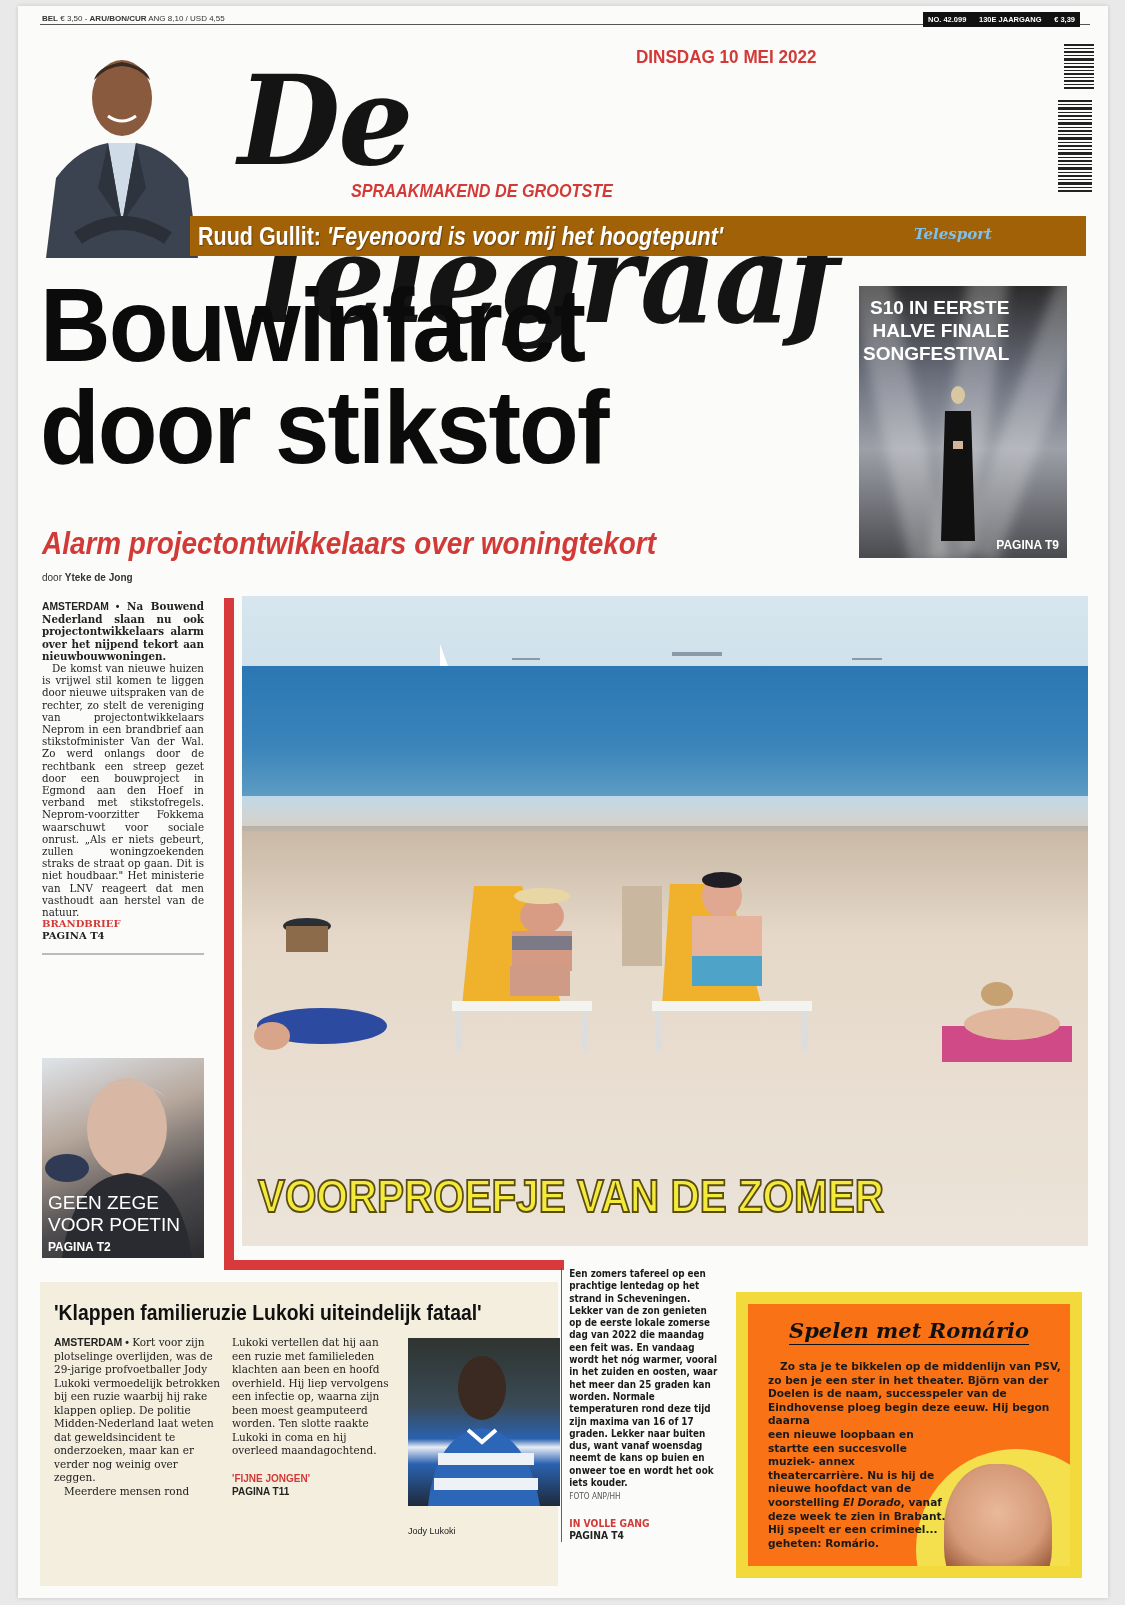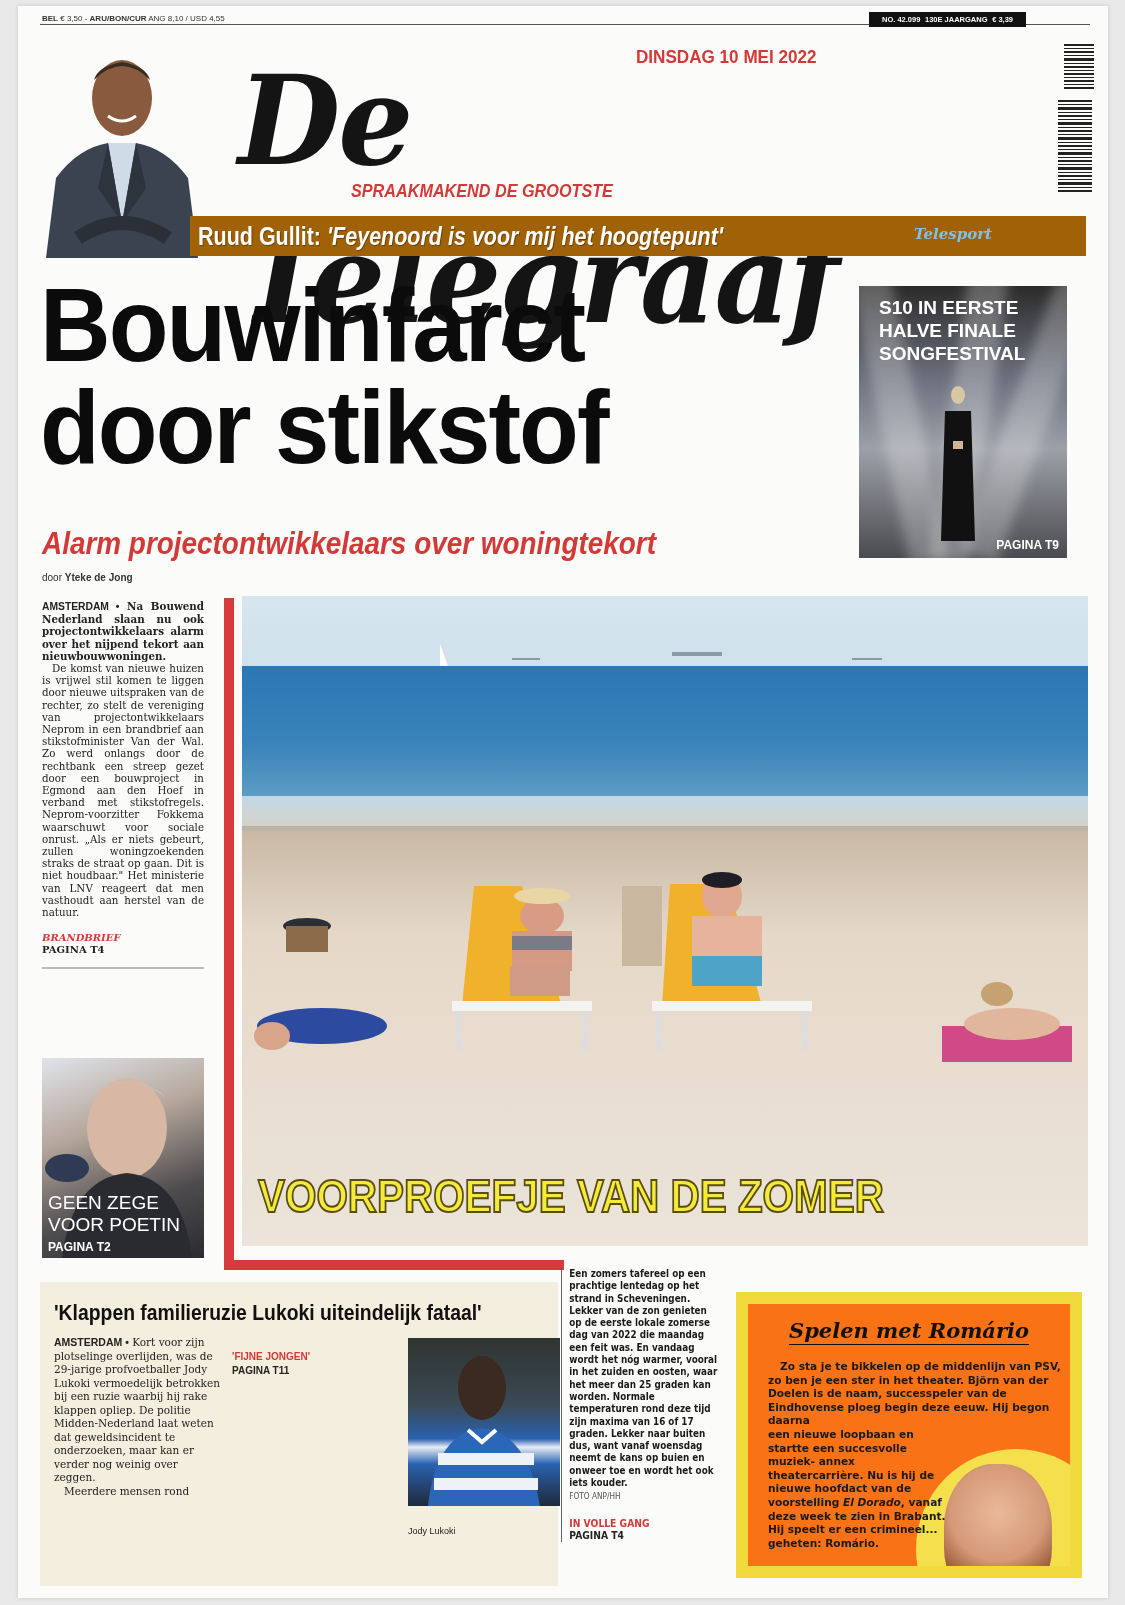--- a/index.html
+++ b/index.html
@@ -4,21 +4,21 @@
 <style>
   * { box-sizing: border-box; margin: 0; padding: 0; }
   body { width: 1125px; height: 1605px; background: #e9e9e9; font-family: "Liberation Sans", sans-serif; overflow: hidden; }
   .page { position: absolute; left: 18px; top: 6px; width: 1090px; height: 1592px; background: #fbfbfa; box-shadow: 0 0 4px rgba(0,0,0,0.15); }
   .abs { position: absolute; }
 
   
   .topline { left: 22px; top: 18px; width: 1050px; border-bottom: 1.5px solid #555; height: 0; }
   .price-left { left: 24px; top: 8px; font-size: 8px; color: #333; }
   .price-left b { font-weight: 700; }
-  .issue-box { left: 851px; top: 6px; width: 157px; height: 15px; background: #111; color: #fff; font-size: 7.5px; display: flex; justify-content: space-between; align-items: center; padding: 0 13px; font-weight: 700; }
+  .issue-box { left: 905px; top: 6px; width: 157px; height: 15px; background: #111; color: #fff; font-size: 7.5px; display: flex; justify-content: space-between; align-items: center; padding: 0 5px; font-weight: 700; }
 
   
   .gullit-photo { left: 20px; top: 42px; width: 168px; height: 210px; }
   .masthead { left: 220px; top: 40px; width: 780px; height: 150px; font-family: "DejaVu Serif", serif; font-weight: 700; font-size: 118px; color: #141414; letter-spacing: -2px; line-height: 150px; font-style: italic; transform: scaleY(1.05); }
   .masthead-date { left: 618px; top: 40px; font-size: 19px; color: #d23a37; font-weight: 700; transform: scaleX(0.9); transform-origin: left; }
   .slogan { left: 333px; top: 175px; font-size: 18px; color: #d23a37; font-weight: 700; font-style: italic; transform: scaleX(0.9); transform-origin: left; }
   .barcode { left: 1034px; top: 38px; width: 46px; height: 158px; }
 
   .orange-bar { left: 172px; top: 210px; width: 896px; height: 40px; background: #a16207; display: flex; align-items: center; padding-left: 8px; }
   .orange-bar .txt { color: #fff; font-size: 25px; font-weight: 700; transform: scaleX(0.86); transform-origin: left; white-space: nowrap; text-shadow: 1px 1px 1px rgba(0,0,0,0.35); }
@@ -27,21 +27,21 @@
 
   
   .headline { left: 22px; top: 268px; width: 820px; font-size: 104px; line-height: 102px; font-weight: 700; color: #0b0b0b; letter-spacing: -2px; transform: scaleX(0.94); transform-origin: left; }
   .subhead { left: 24px; top: 520px; font-size: 31px; font-weight: 700; font-style: italic; color: #d23a37; transform: scaleX(0.9); transform-origin: left; white-space: nowrap; }
   .byline { left: 24px; top: 566px; font-size: 10px; color: #333; }
   .byline b { font-weight: 700; }
 
   
   .song { left: 841px; top: 280px; width: 208px; height: 272px; background: linear-gradient(180deg, #2b2b2b 0%, #6e7280 35%, #9da0a8 60%, #4a4b4f 100%); overflow: hidden; }
   .song .beam { position: absolute; width: 40px; height: 300px; background: rgba(255,255,255,0.25); filter: blur(6px); top: -20px; }
-  .song .title { position: absolute; left: 20px; top: 10px; color: #fff; font-size: 19px; font-weight: 700; line-height: 23px; }
+  .song .title { position: absolute; left: 4px; top: 10px; color: #fff; font-size: 19px; font-weight: 700; line-height: 23px; text-align: right; }
   .song .page-ref { position: absolute; right: 8px; bottom: 6px; color: #fff; font-size: 12px; font-weight: 700; }
   .singer { position: absolute; left: 80px; top: 95px; width: 38px; height: 170px; }
 
   
   .art { left: 24px; top: 594px; width: 162px; font-family: "DejaVu Serif", serif; font-size: 10.3px; line-height: 12.2px; color: #222; text-align: justify; }
   .art .lead { font-weight: 700; }
   .art .lead .city { font-family: "Liberation Sans", sans-serif; font-weight: 700; }
   .art p + p { text-indent: 10px; }
   .kicker-red { color: #d23a37; font-weight: 700; font-size: 10px; }
   .kicker-black { color: #222; font-weight: 700; font-size: 10px; }
@@ -187,21 +187,21 @@
       <div>S10 IN EERSTE</div>
       <div>HALVE FINALE</div>
       <div>SONGFESTIVAL</div>
     </div>
     <div class="page-ref">PAGINA T9</div>
   </div>
 
   <div class="abs art">
     <p class="lead"><span class="city">AMSTERDAM •</span> <span>Na Bouwend Nederland slaan nu ook projectontwikkelaars alarm over het nijpend tekort aan nieuwbouwwoningen.</span></p>
     <p>De komst van nieuwe huizen is vrijwel stil komen te liggen door nieuwe uitspraken van de rechter, zo stelt de vereniging van projectontwikkelaars Neprom in een brandbrief aan stikstofminister Van der Wal. Zo werd onlangs door de rechtbank een streep gezet door een bouwproject in Egmond aan den Hoef in verband met stikstofregels. Neprom-voorzitter Fokkema waarschuwt voor sociale onrust. „Als er niets gebeurt, zullen woningzoekenden straks de straat op gaan. Dit is niet houdbaar." Het ministerie van LNV reageert dat men vasthoudt aan herstel van de natuur.</p>
-    <div style="margin-top:14px;font-style:italic;" class="kicker-red">BRANDBRIEF</div>
+    <div style="" class="kicker-red">BRANDBRIEF</div>
     <div class="kicker-black">PAGINA T4</div>
     <div class="divider" style="margin-top:10px;"></div>
   </div>
 
   <div class="abs putin">
     <svg width="162" height="200" viewBox="0 0 162 200" style="position:absolute;left:0;top:0;">
       <ellipse cx="85" cy="70" rx="40" ry="50" fill="#d8b7a4"></ellipse>
       <path d="M45 40 Q85 10 125 40 Q110 25 85 24 Q60 25 45 40 Z" fill="#c8c0b8"></path>
       <path d="M20 200 Q30 120 85 115 Q140 120 150 200 Z" fill="#2a2b30"></path>
       <ellipse cx="25" cy="110" rx="22" ry="14" fill="#2f3a55"></ellipse>
@@ -263,20 +263,21 @@
     <div class="caption">VOORPROEFJE VAN DE ZOMER</div>
   </div>
 
   <div class="abs lukoki">
     <div class="title">'Klappen familieruzie Lukoki uiteindelijk fataal'</div>
     <div class="col" style="left:14px;top:54px;width:168px;">
       <span class="city">AMSTERDAM •</span> <span>Kort voor zijn plotselinge overlijden, was de 29-jarige profvoetballer Jody Lukoki vermoedelijk betrokken bij een ruzie waarbij hij rake klappen opliep. De politie Midden-Nederland laat weten dat geweldsincident te onderzoeken, maar kan er verder nog weinig over zeggen.</span>
       <div style="text-indent:10px;">Meerdere mensen rond</div>
     </div>
     <div class="col" style="left:192px;top:54px;width:162px;">
+      <div>Lukoki vertellen dat hij aan een ruzie met familieleden klachten aan been en hoofd overhield. Hij liep vervolgens een infectie op, waarna zijn been moest geamputeerd worden. Ten slotte raakte Lukoki in coma en hij overleed maandagochtend.</div>
       <div style="margin-top:14px;font-family:'Liberation Sans',sans-serif;" class="kicker-red">'FIJNE JONGEN'</div>
       <div style="font-family:'Liberation Sans',sans-serif;" class="kicker-black">PAGINA T11</div>
     </div>
     <div class="photo">
       <svg width="152" height="168" viewBox="0 0 152 168">
         <ellipse cx="74" cy="50" rx="24" ry="32" fill="#3a2a22"></ellipse>
         <path d="M20 168 Q28 95 74 90 Q120 95 132 168 Z" fill="#2c66b8"></path>
         <rect x="30" y="115" width="96" height="12" fill="#eef2f7"></rect>
         <rect x="26" y="140" width="104" height="12" fill="#eef2f7"></rect>
         <path d="M60 92 L74 104 L88 92" stroke="#fff" stroke-width="4" fill="none"></path>

